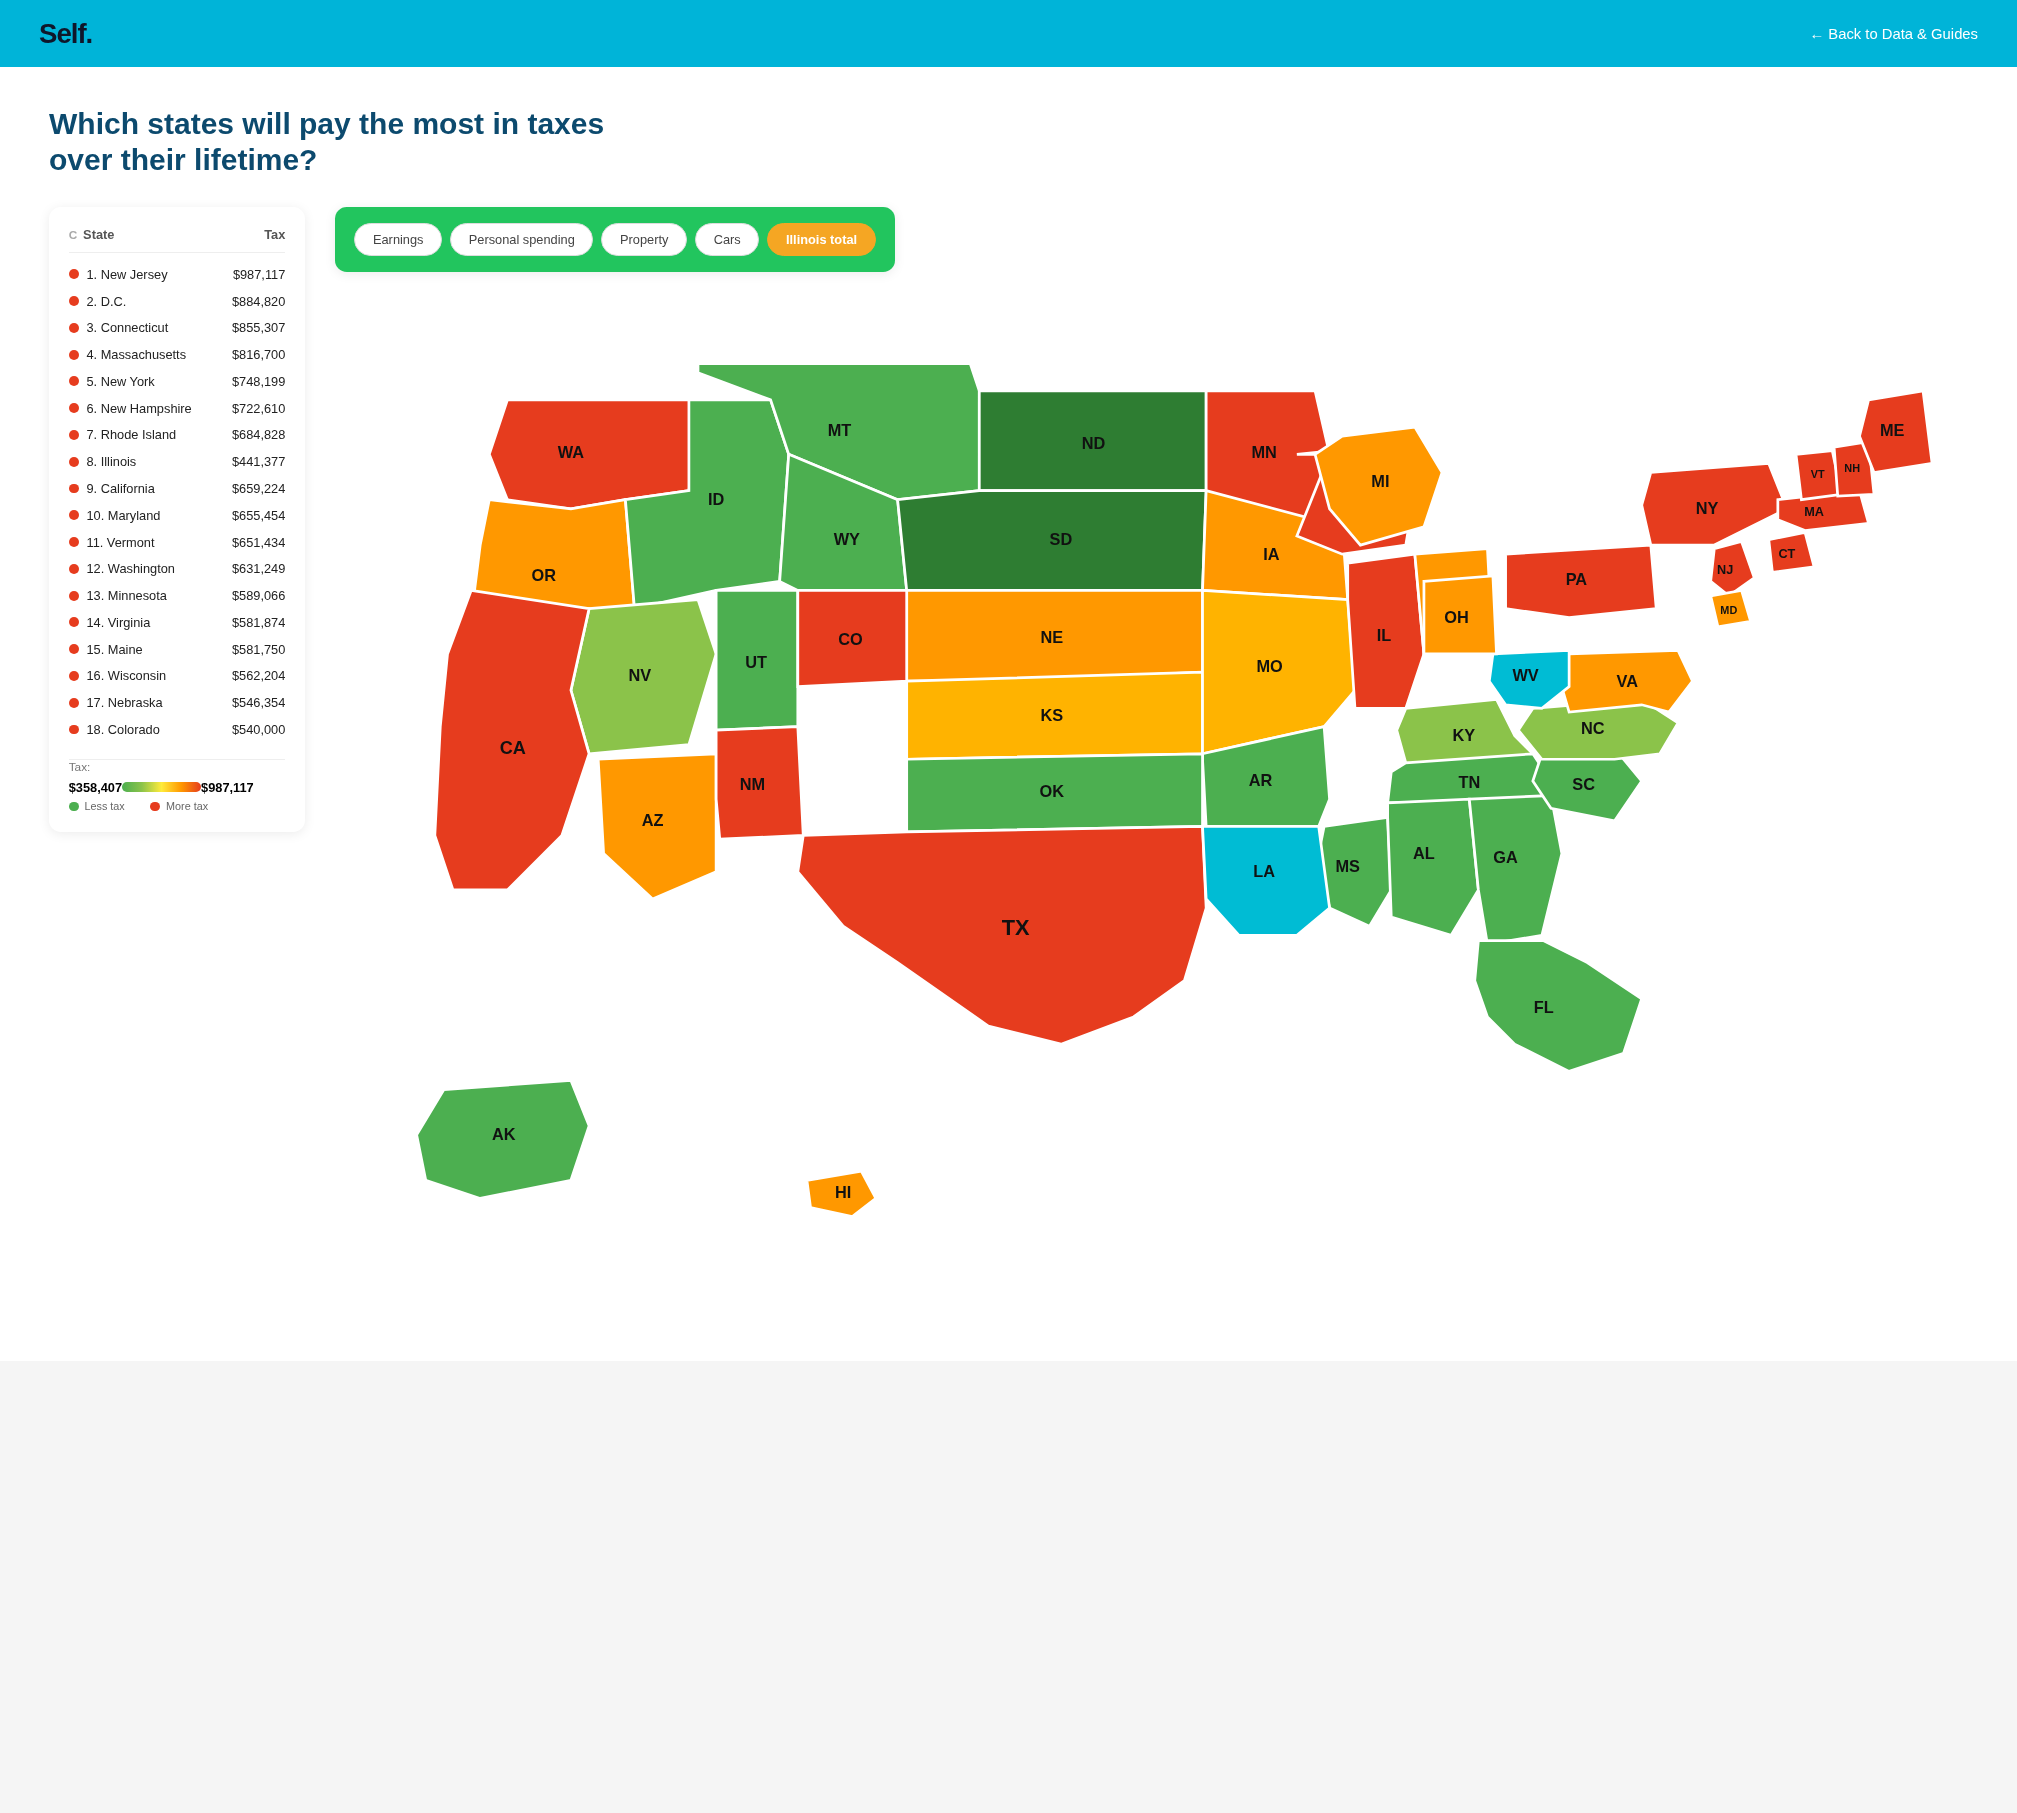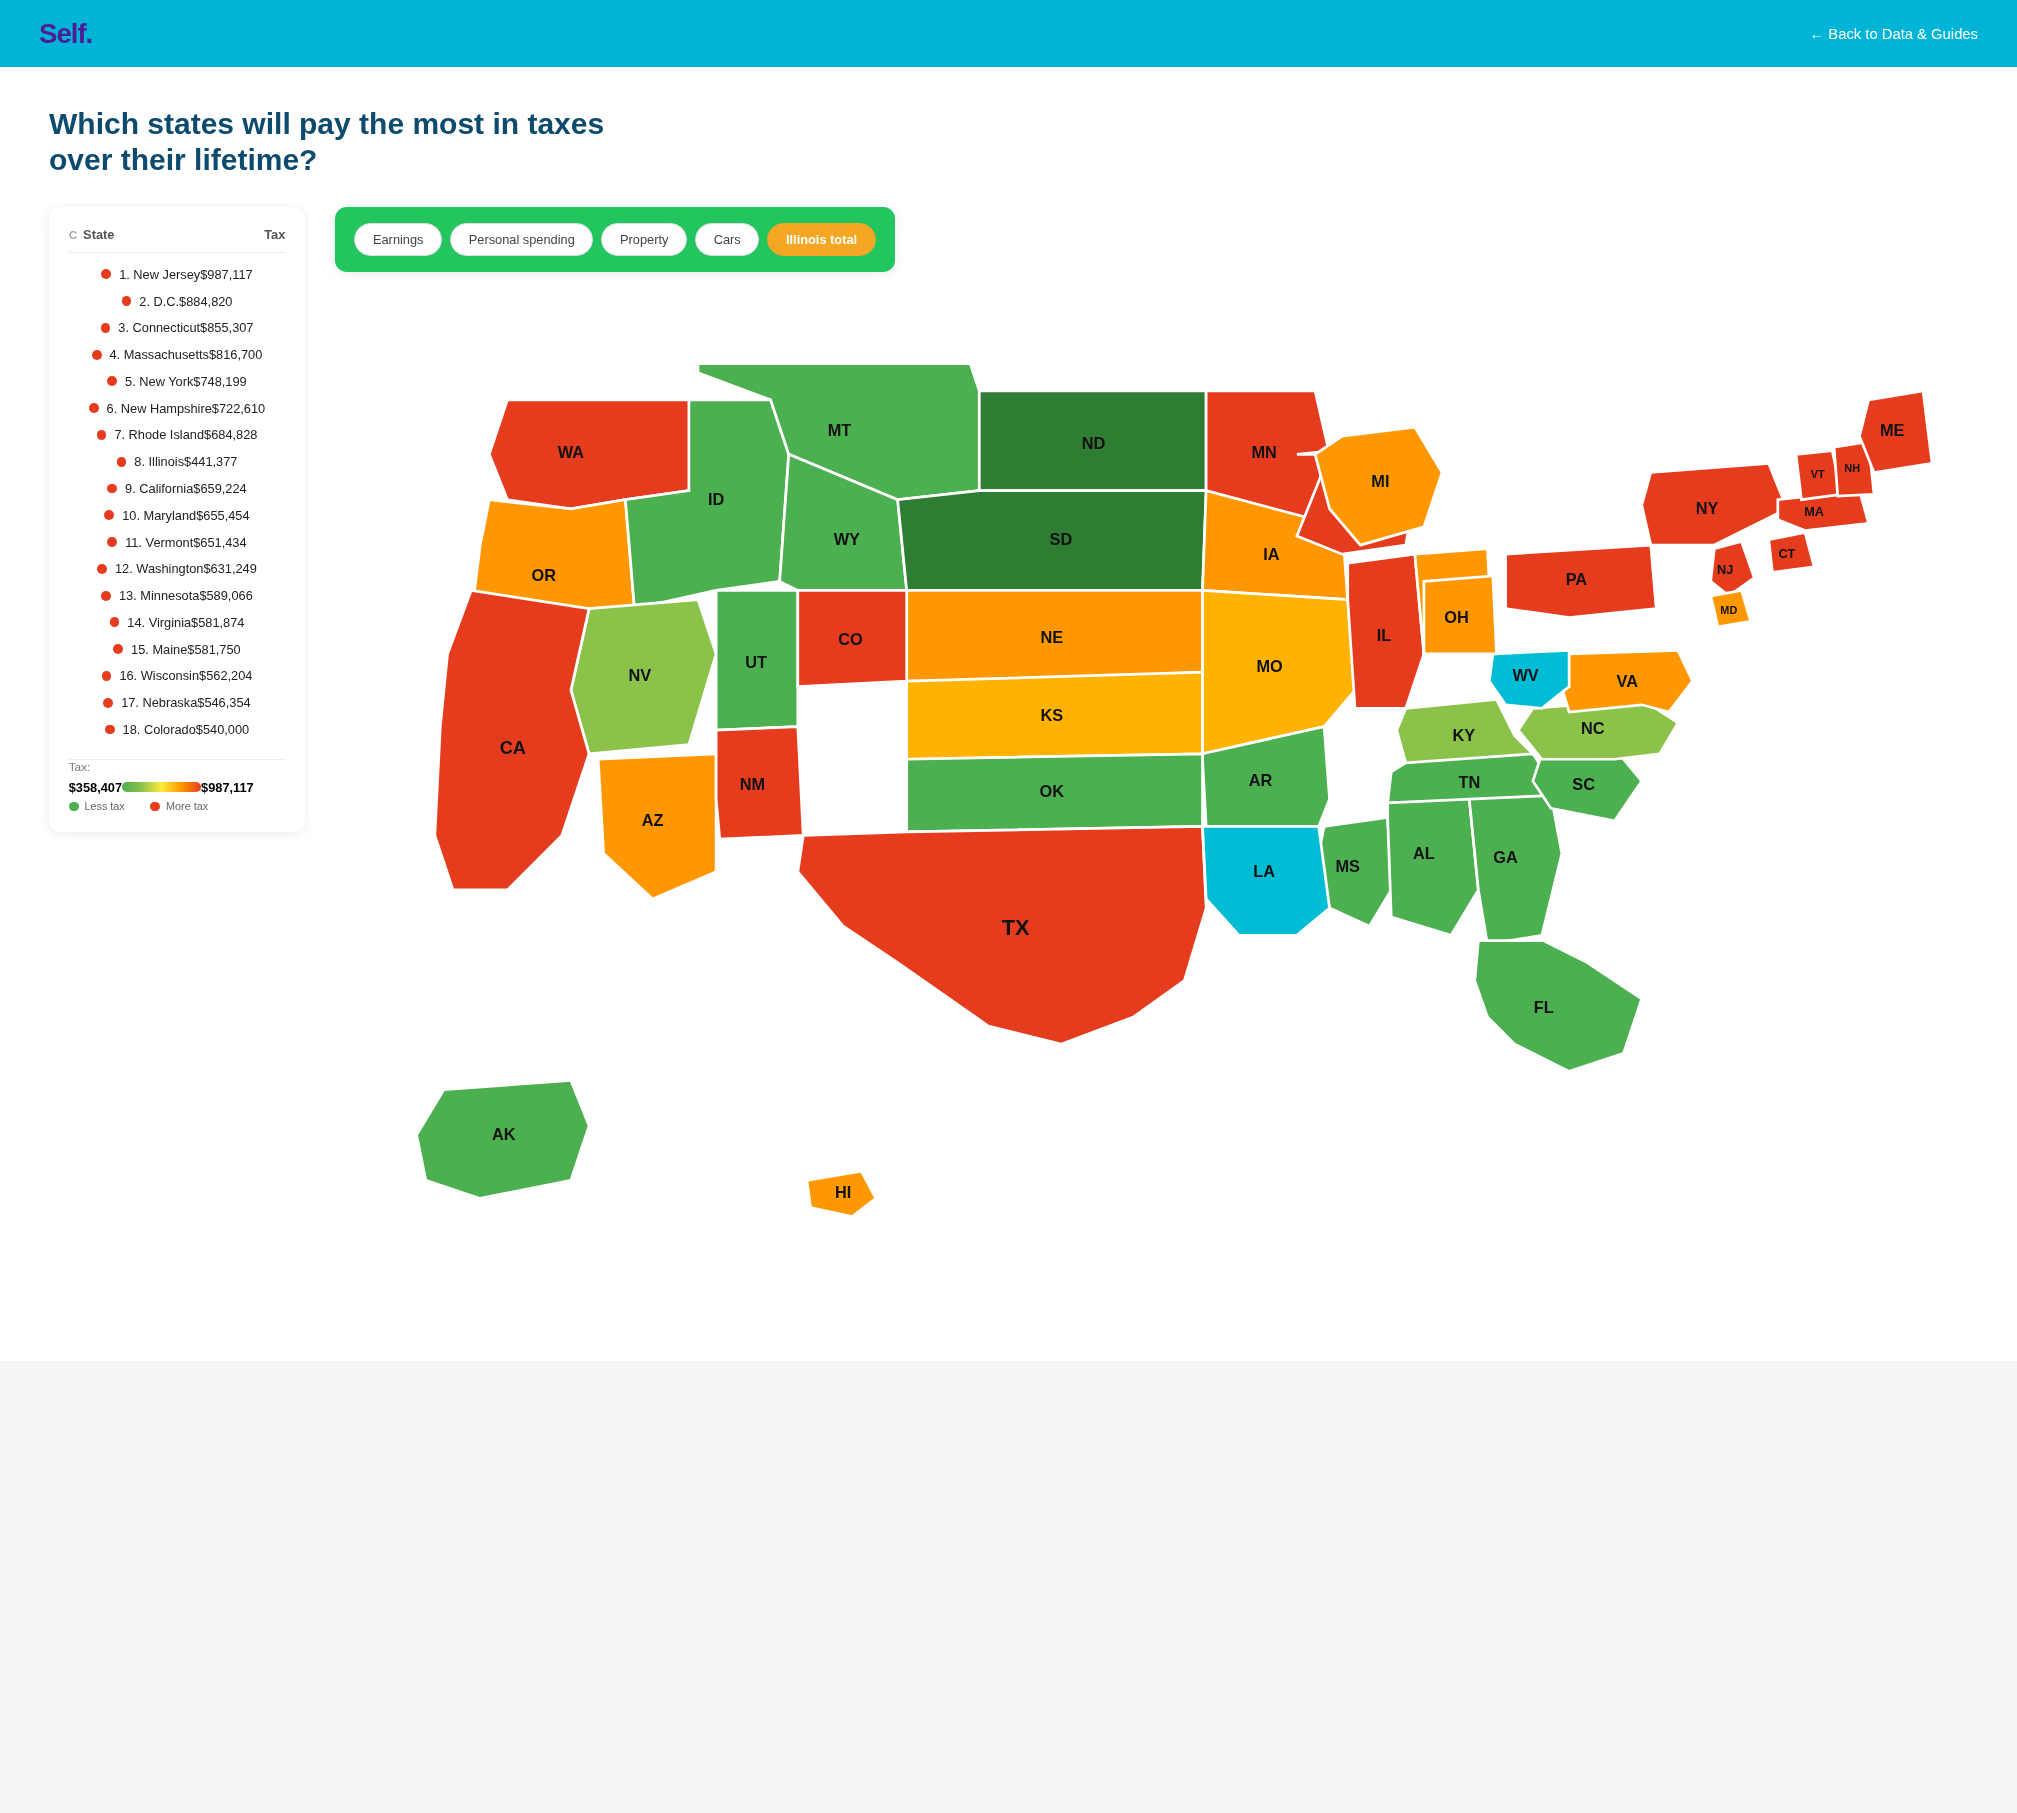--- a/index.html
+++ b/index.html
@@ -9,21 +9,21 @@
     .header {
       background: #00b4d8;
       padding: 17.7px 39px;
       display: flex;
       align-items: center;
       justify-content: space-between;
     }
     .logo {
       font-size: 27.6px;
       font-weight: 800;
-      color: #4c1d95;
+      color: #0f172a;
       letter-spacing: -1px;
     }
     .back-link {
       color: white;
       font-size: 14.8px;
       text-decoration: none;
       display: flex;
       align-items: center;
       gap: 5.9px;
       text-align: right;
@@ -64,21 +64,21 @@
       padding-bottom: 9.9px;
       border-bottom: 1px solid #eee;
       margin-bottom: 7.9px;
     }
     .table-header .col-state { display: flex; align-items: center; gap: 5.9px; }
     .table-header .c-label { font-size: 11.8px; color: #aaa; }
 
     .state-row {
       display: flex;
       align-items: center;
-      justify-content: center;
+      justify-content: space-between;
       padding: 5.9px 0;
       font-size: 12.8px;
     }
     .state-row .left { display: flex; align-items: center; gap: 7.9px; }
     .dot-red { width: 9.9px; height: 9.9px; border-radius: 50%; background: #e63c1e; flex-shrink: 0; }
     .state-name { color: #222; font-weight: 500; }
     .state-tax { color: #222; font-weight: 400; }
 
     .legend-area { margin-top: 15.8px; padding-top: 0; border-top: 1px solid #eee; }
     .legend-label { font-size: 11.8px; color: #777; margin-bottom: 5.9px; }

